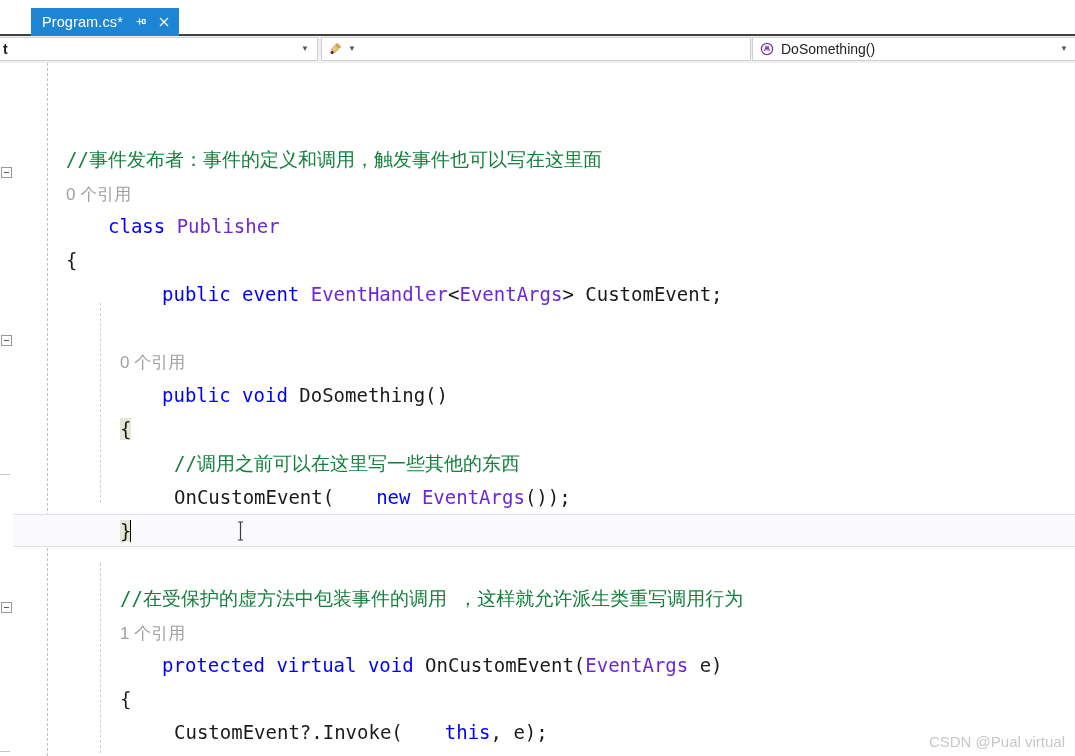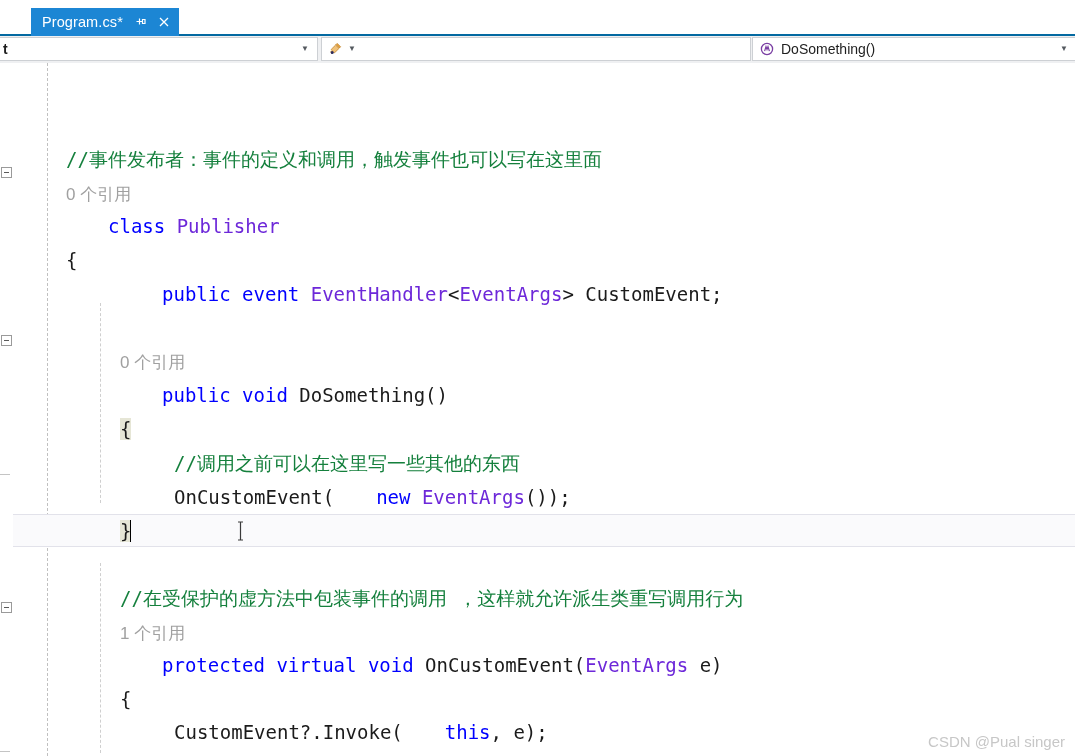--- a/index.html
+++ b/index.html
@@ -16,21 +16,21 @@
     height: 756px;
     background: #ffffff;
   }
 
   
   .tabstrip {
     position: absolute;
     left: 0; top: 0;
     width: 1075px; height: 36px;
     background: #ffffff;
-    border-bottom: 2px solid #0369a1;
+    border-bottom: 2px solid #404040;
     box-sizing: border-box;
   }
   .tab {
     position: absolute;
     left: 31px; top: 8px;
     height: 28px;
     background: #1c86d4;
     display: flex;
     align-items: center;
     padding: 0 8px 0 11px;
@@ -297,16 +297,16 @@
     <div class="current-line" id="current-line" style="top: 451px; height: 33px;"></div>
 
     <div class="code" id="code-lines"><div class="line" style="top: 80px; left: 66px;"><span class="comment">//事件发布者：事件的定义和调用，触发事件也可以写在这里面</span></div><div class="line" style="top: 114px; left: 66px;"><span class="codelens">0 个引用</span></div><div class="line" style="top: 147px; left: 66px;"><span class="kw">class </span><span class="type">Publisher</span></div><div class="line" style="top: 181px; left: 66px;"><span class="plain">{</span></div><div class="line" style="top: 215px; left: 120px;"><span class="kw">public event </span><span class="type">EventHandler</span><span class="plain">&lt;</span><span class="type">EventArgs</span><span class="plain">&gt; CustomEvent;</span></div><div class="line" style="top: 282px; left: 120px;"><span class="codelens">0 个引用</span></div><div class="line" style="top: 316px; left: 120px;"><span class="kw">public void </span><span class="plain">DoSomething()</span></div><div class="line" style="top: 350px; left: 120px;"><span class="plain brace-hl">{</span></div><div class="line" style="top: 384px; left: 174px;"><span class="comment">//调用之前可以在这里写一些其他的东西</span></div><div class="line" style="top: 418px; left: 174px;"><span class="plain">OnCustomEvent(</span><span class="kw">new </span><span class="type">EventArgs</span><span class="plain">());</span></div><div class="line" style="top: 452px; left: 120px;"><span class="plain brace-hl">}</span><span class="caret"></span></div><div class="line" style="top: 519px; left: 120px;"><span class="comment">//在受保护的虚方法中包装事件的调用 ，这样就允许派生类重写调用行为</span></div><div class="line" style="top: 553px; left: 120px;"><span class="codelens">1 个引用</span></div><div class="line" style="top: 586px; left: 120px;"><span class="kw">protected virtual void </span><span class="plain">OnCustomEvent(</span><span class="type">EventArgs</span><span class="plain"> e)</span></div><div class="line" style="top: 620px; left: 120px;"><span class="plain">{</span></div><div class="line" style="top: 653px; left: 174px;"><span class="plain">CustomEvent?.Invoke(</span><span class="kw">this</span><span class="plain">, e);</span></div><div class="line" style="top: 687px; left: 120px;"><span class="plain">}</span></div></div>
 
     <div class="ibeam" id="ibeam" style="left: 236px; top: 458px;">
       <svg width="9" height="20" viewBox="0 0 9 20">
         <path d="M2 1 H7 M4.5 1 V19 M2 19 H7" stroke="#3a3a3a" stroke-width="1.2" fill="none"></path>
       </svg>
     </div>
 
-    <div class="watermark">CSDN @Pual singer</div>
+    <div class="watermark">CSDN @Pual virtual</div>
   </div>
 
 </div>
 
 </body></html>

